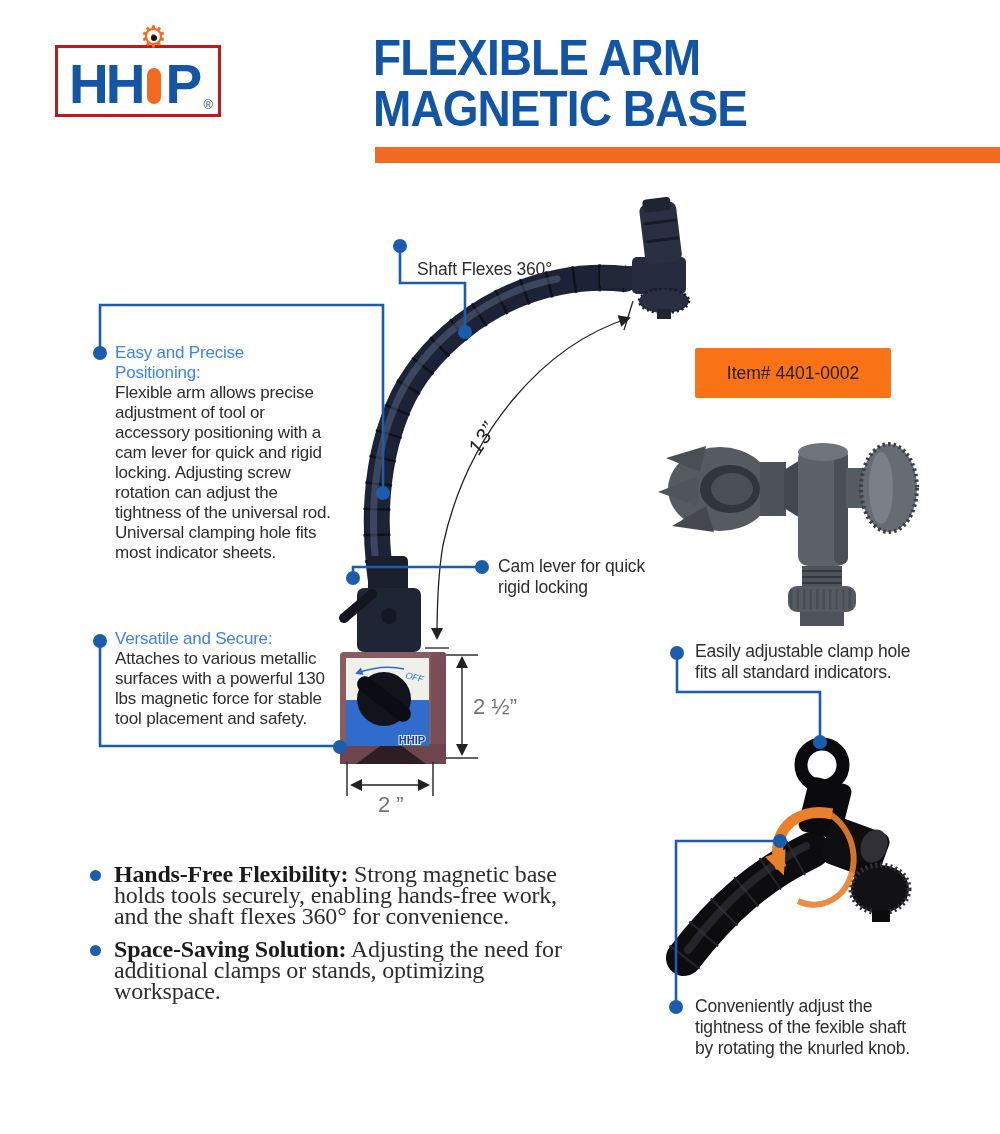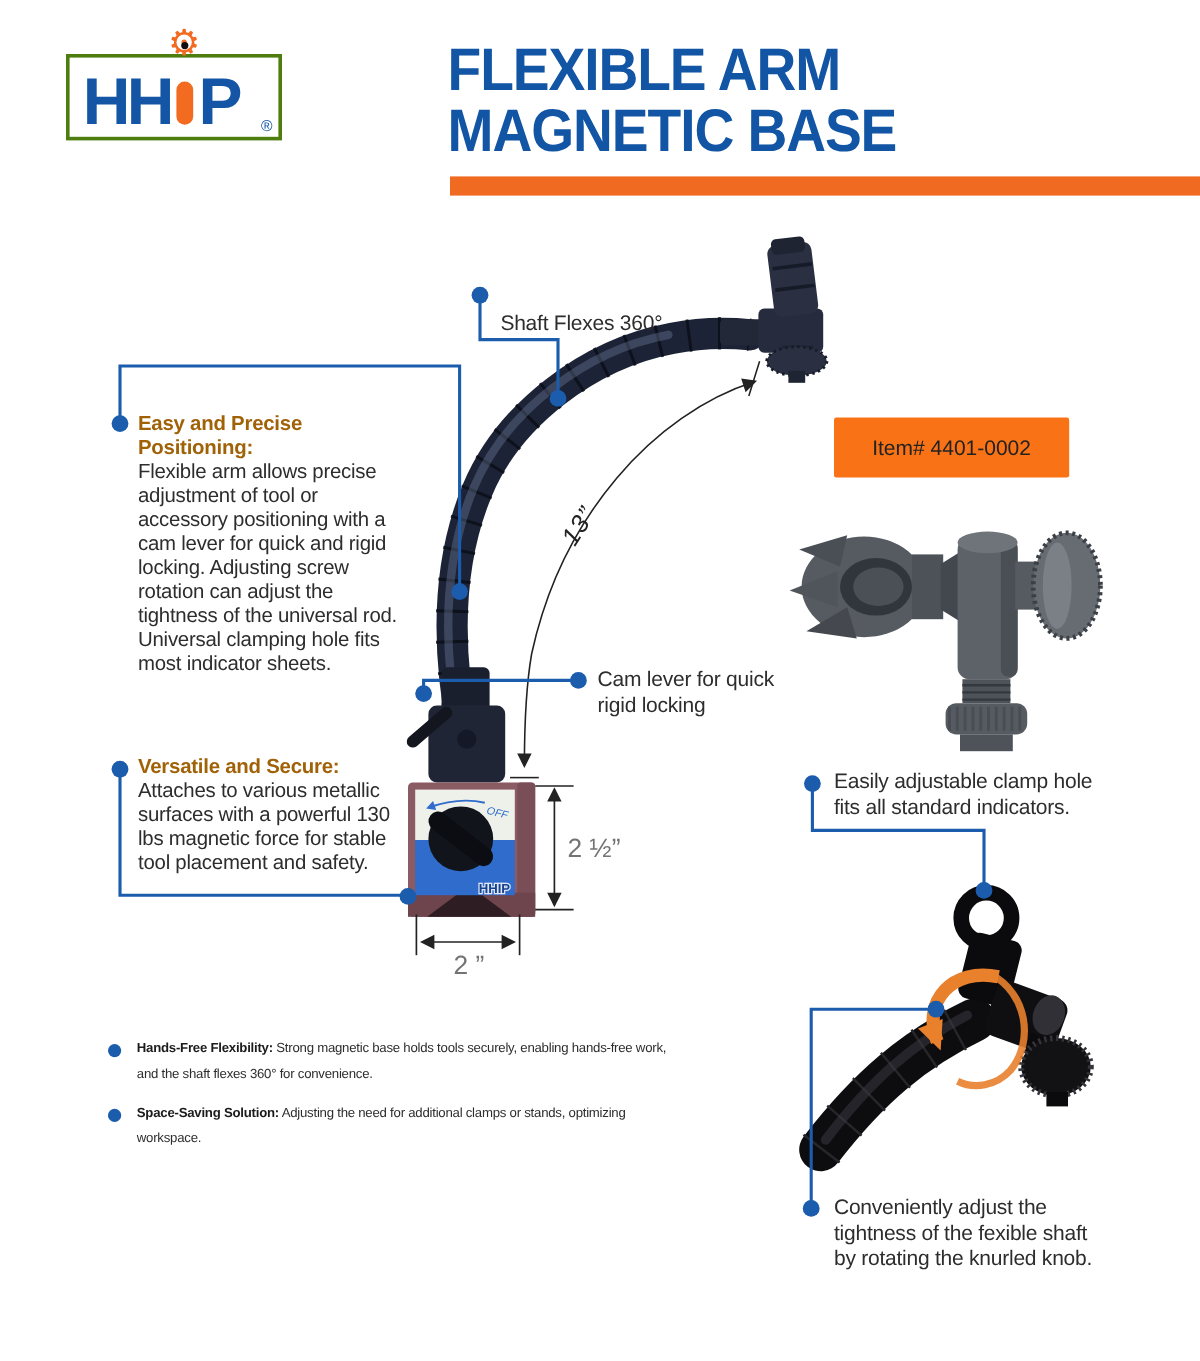--- a/index.html
+++ b/index.html
@@ -2,46 +2,46 @@
 <html><head>
 <meta charset="utf-8">
 <style>
   * { margin:0; padding:0; box-sizing:border-box; }
   body { background:#ffffff; }
   .page {
     position:relative; width:1000px; height:1134px; background:#ffffff;
     font-family:"Liberation Sans", sans-serif; color:#2d2d2d; overflow:hidden;
   }
   
-  .logo-box { position:absolute; left:55px; top:45px; width:180px; height:72px;
-    border:3px solid #4d7c0f; background:#fff; }
+  .logo-box { position:absolute; left:55px; top:45px; width:166px; height:72px;
+    border:3px solid #b91c1c; background:#fff; }
   .logo-word { position:absolute; left:11px; bottom:9px; display:flex; align-items:flex-end; }
   .logo-letters { font-weight:900; font-size:55px; line-height:42px; color:#1456a5; letter-spacing:-3px; }
   .i-wrap { position:relative; display:flex; align-items:flex-end; }
   .i-stem { width:14px; height:36px; background:#f26b21; border-radius:7px; margin:0 4px 1px 5px; }
   .gear { position:absolute; top:-46px; left:-4px; width:30px; text-align:center;
     font-family:"DejaVu Sans", sans-serif; font-size:30px; line-height:30px; color:#f26b21; }
   .gear-dot { position:absolute; top:-33px; left:9px; width:6px; height:6px; border-radius:50%; background:#101010; }
   .reg-mark { position:absolute; right:5px; bottom:2px; font-size:13px; color:#1456a5; }
   
   .title { position:absolute; left:373px; top:33px; font-weight:900; font-size:50px;
     line-height:51px; color:#1155a4; letter-spacing:-1px; transform:scaleX(.92); transform-origin:left top; }
   .orange-bar { position:absolute; left:375px; top:147px; width:625px; height:16px; background:#f06a22; }
   
   .tblock { position:absolute; font-size:17px; line-height:20px; letter-spacing:-0.2px; color:#2d2d2d; }
-  .tblock .feature-heading { font-weight:700; color:#a16207; }
+  .tblock .feature-heading { font-weight:400; color:#3b82f6; }
   .callout { position:absolute; font-size:17.5px; line-height:21px; letter-spacing:-0.2px; color:#2d2d2d; }
   .item-box { position:absolute; left:695px; top:348px; width:196px; height:50px; background:#f97316;
     display:flex; align-items:center; justify-content:center; font-size:17.5px; color:#222; border-radius:2px; }
   .dim-label { position:absolute; font-size:22px; color:#737373; letter-spacing:0; }
   
   .bullets { position:absolute; left:90px; top:864px; width:478px; }
   .bullet-item { display:flex; margin-bottom:12px; }
   .b-dot { flex:none; width:11px; height:11px; border-radius:50%; background:#1b5cad; margin:6px 13px 0 0; }
-  .bullet-item p { font-size:11px; line-height:21px; letter-spacing:-0.2px; color:#2d2d2d; }
+  .bullet-item p { font-size:24px; line-height:21px; letter-spacing:-0.2px; color:#2d2d2d;font-family:Liberation Serif, serif; }
   .bullet-item strong { color:#1b1b1b; }
   svg.fig { position:absolute; left:0; top:0; }
 </style>
 </head>
 <body>
 
 <div class="page">
 
   <svg class="fig" width="1000" height="1134" viewBox="0 0 1000 1134">
     <defs>

